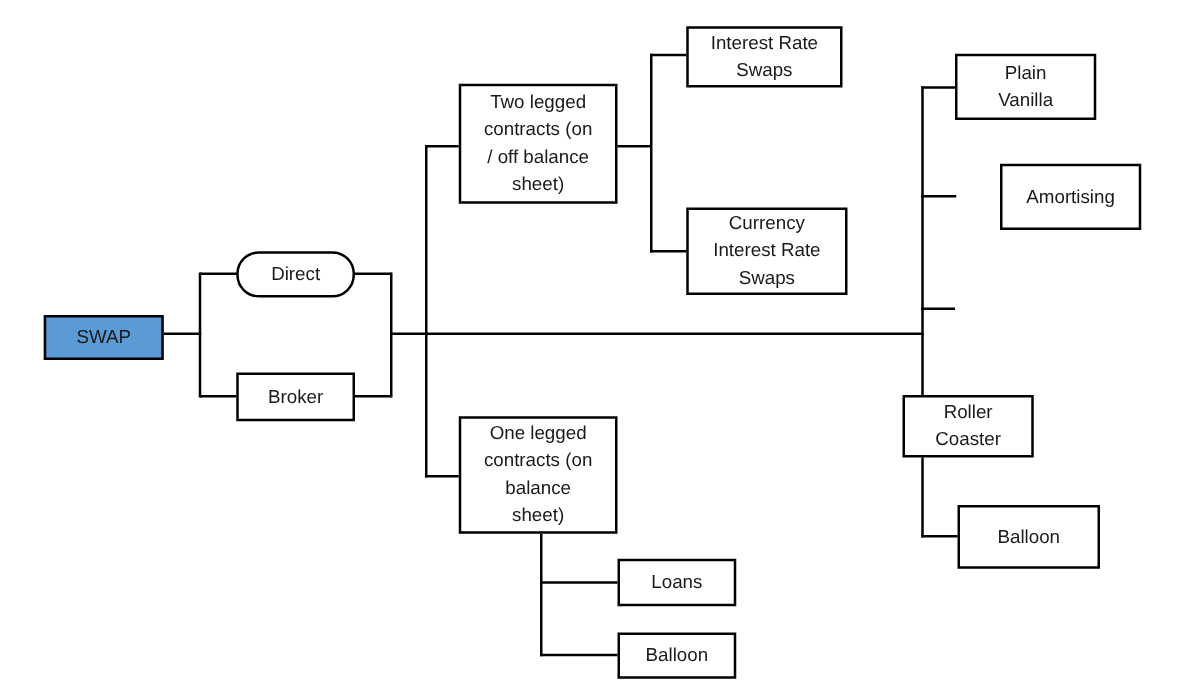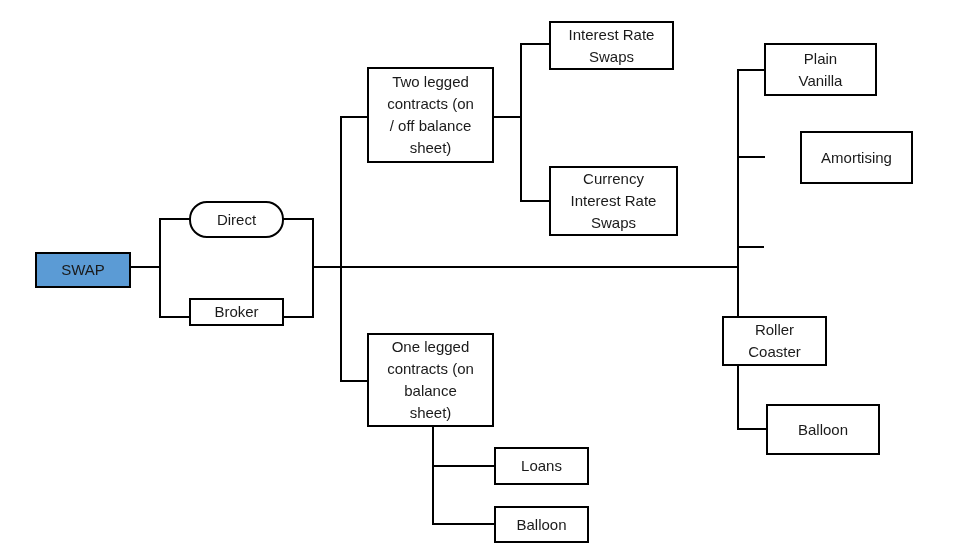--- a/index.html
+++ b/index.html
@@ -75,21 +75,21 @@
   <div class="edge h" style="left:737px; top:428px; width:30px;"></div>
 
   <div class="node accent" style="left:35px; top:252px; width:96px; height:36px;">
     <span class="lbl">SWAP</span>
   </div>
 
   <div class="node" style="left:189px; top:201px; width:95px; height:37px;border-radius:18px;">
     <span class="lbl">Direct</span>
   </div>
 
-  <div class="node" style="left:189px; top:298px; width:95px; height:28px;text-align:right;">
+  <div class="node" style="left:189px; top:298px; width:95px; height:39px;text-align:right;">
     <span class="lbl">Broker</span>
   </div>
 
   <div class="node" style="left:367px; top:67px; width:127px; height:96px;justify-content:center;">
     <span class="lbl">Two legged
 contracts (on
 / off balance
 sheet)</span>
   </div>
 

